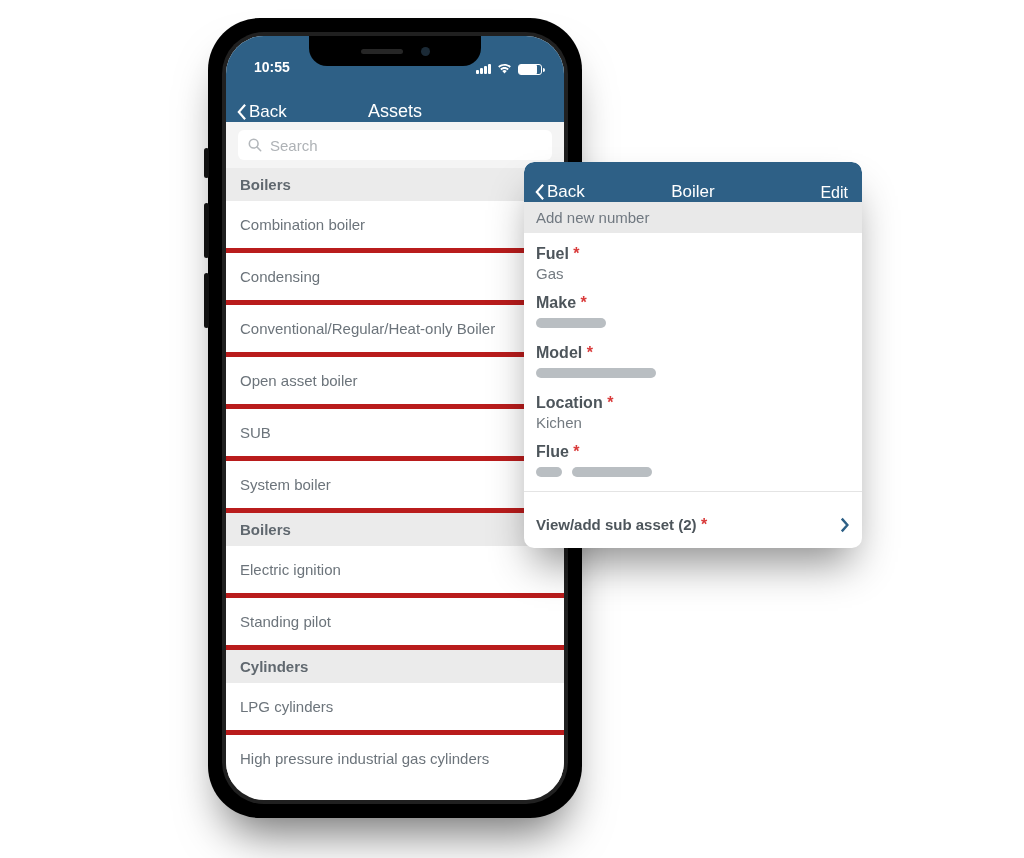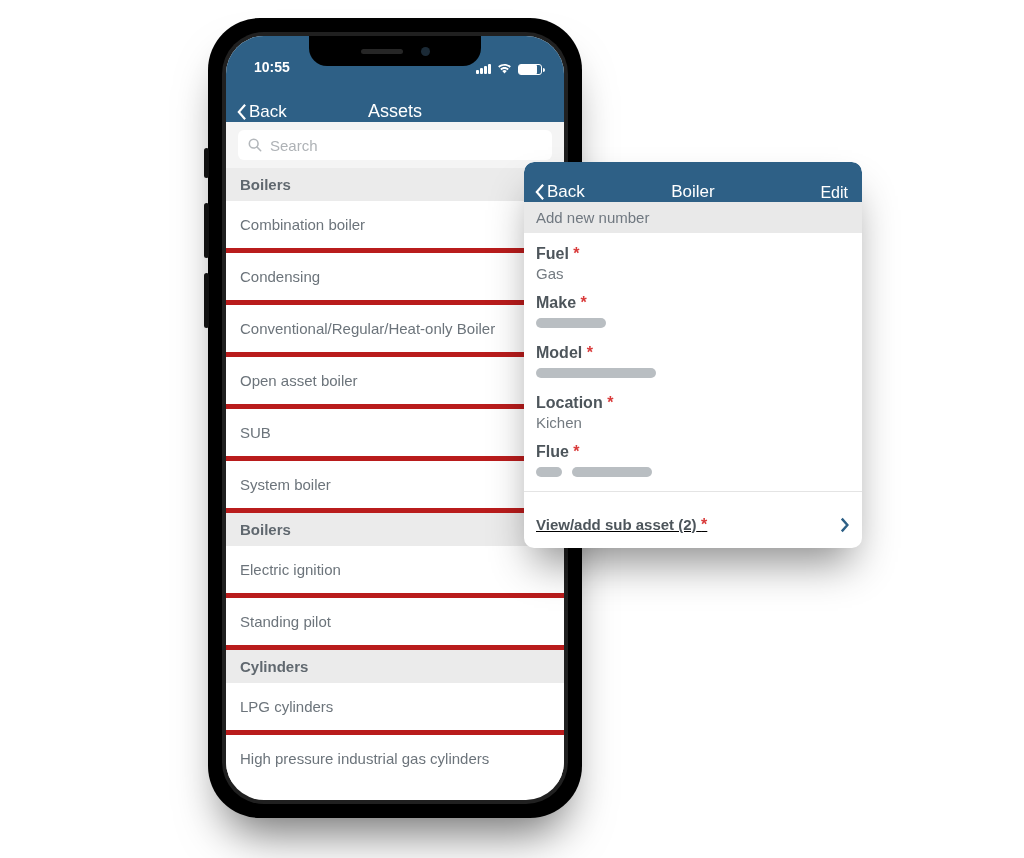--- a/index.html
+++ b/index.html
@@ -267,21 +267,20 @@
       height: 1px;
       background: #e4e4e4;
       margin: 6px -12px 0 -12px;
     }
     .sub-row {
       display: flex;
       align-items: center;
       justify-content: space-between;
       padding: 14px 12px 14px 12px;
       cursor: pointer;
-      text-decoration: underline;
     }
     .sub-row .slabel {
       color: #4d555b;
       font-weight: 700;
       font-size: 15px;
     }
     .chevron-right { width: 10px; height: 16px; }
   </style>
 </head>
 <body>

